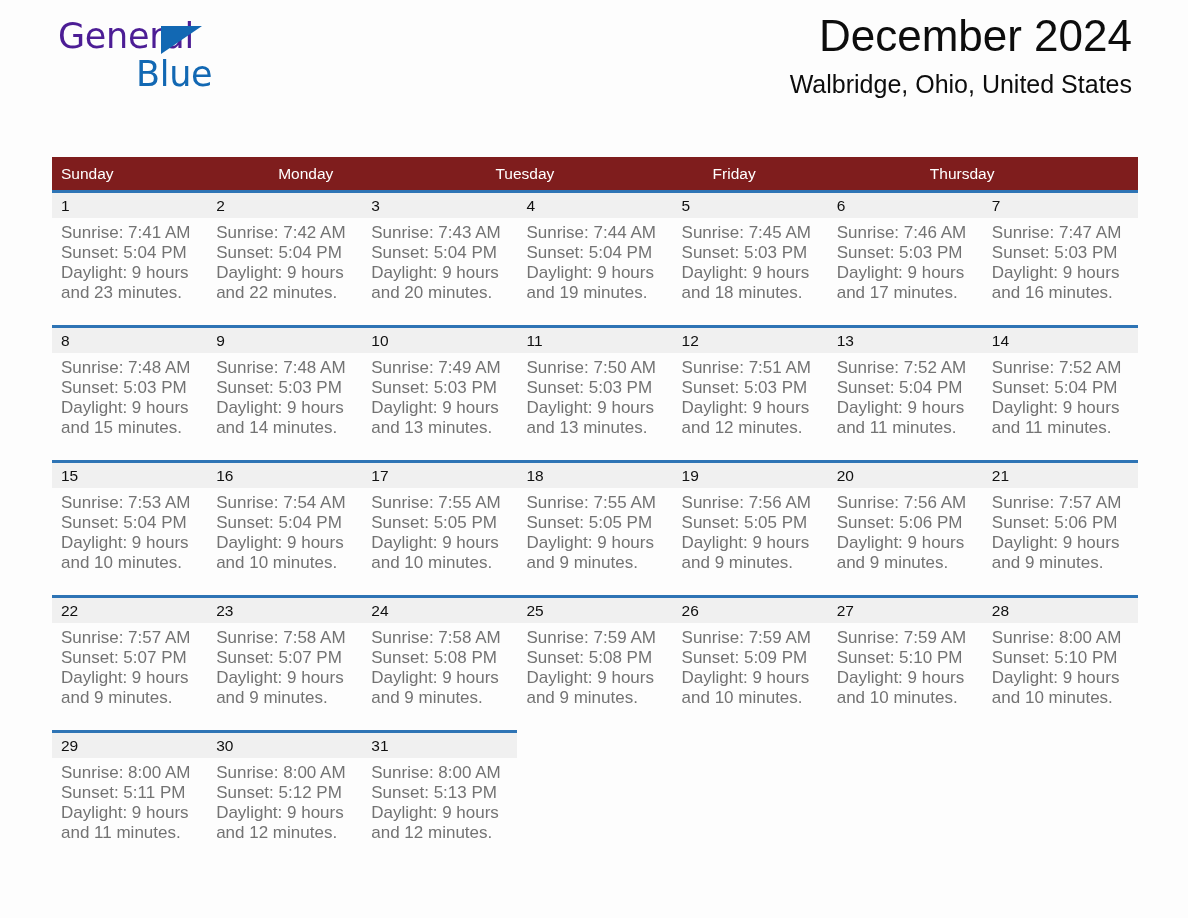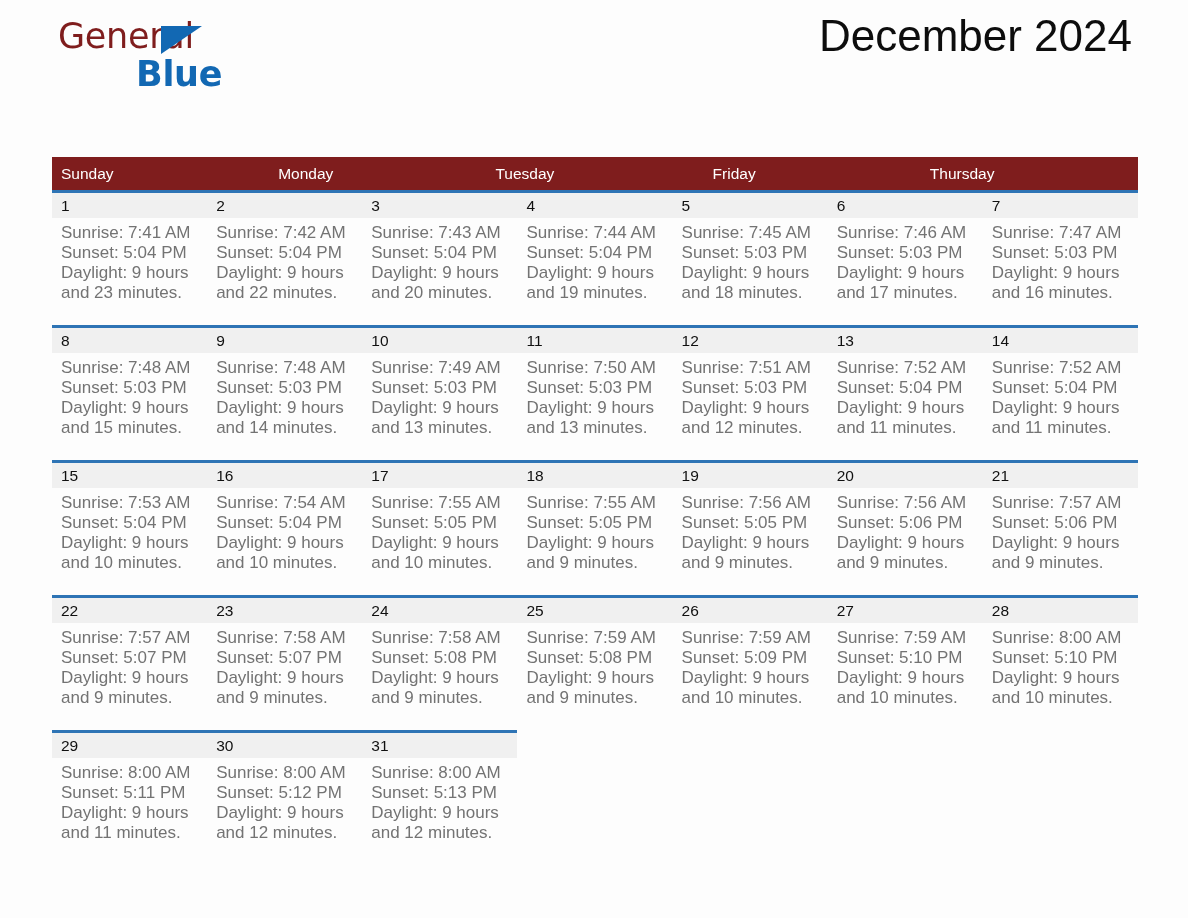--- a/index.html
+++ b/index.html
@@ -33,42 +33,42 @@
     top: 16px;
     width: 300px;
     height: 86px;
   }
   .logo-general {
     position: absolute;
     left: 0;
     top: 0;
     font-size: 35px;
     letter-spacing: -0.3px;
-    color: #7f1d1d;
+    color: #4c1d95;
     font-family: "DejaVu Sans", sans-serif;
     font-weight: 400;
   }
   .logo-tri {
     position: absolute;
     left: 103px;
     top: 10px;
     width: 0;
     height: 0;
     border-top: 28px solid #1268b3;
     border-right: 41px solid transparent;
   }
   .logo-blue {
     position: absolute;
     left: 78px;
     top: 38px;
     font-size: 35px;
     letter-spacing: -0.3px;
     color: #1268b3;
     font-family: "DejaVu Sans", sans-serif;
-    font-weight: 700;
+    font-weight: 400;
   }
   .title-block {
     position: absolute;
     right: 6px;
     top: 12px;
     text-align: right;
   }
   .month-title {
     font-size: 44px;
     font-weight: 400;
@@ -145,20 +145,21 @@
   <div class="header">
 
     <div class="logo">
       <span class="logo-general">General</span>
       <span class="logo-tri"></span>
       <span class="logo-blue">Blue</span>
     </div>
 
     <div class="title-block">
       <div class="month-title">December 2024</div>
+      <div class="location-title">Walbridge, Ohio, United States</div>
     </div>
 
   </div>
 
   <div class="calendar">
 
     <div class="weekdays">
       <div class="weekday">Sunday</div>
       <div class="weekday">Monday</div>
       <div class="weekday">Tuesday</div>

